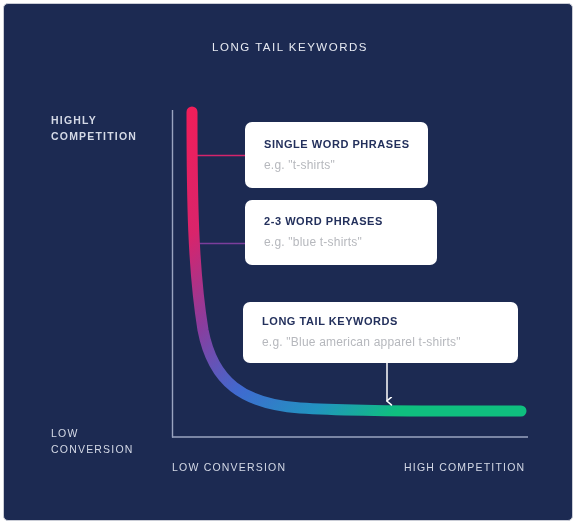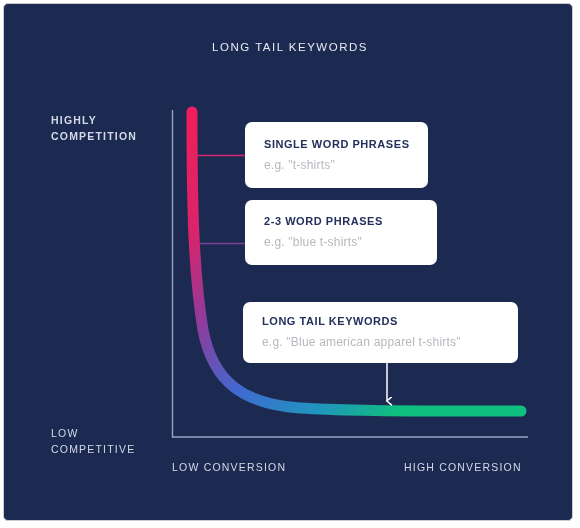--- a/index.html
+++ b/index.html
@@ -101,25 +101,25 @@
 
   <div class="chart-title">LONG TAIL KEYWORDS</div>
 
   <div class="axis-label" id="y-label-high">
     <div>HIGHLY</div>
     <div>COMPETITION</div>
   </div>
 
   <div class="axis-label" id="y-label-low">
     <div>LOW</div>
-    <div>COMPETITIVE</div>
+    <div>CONVERSION</div>
   </div>
 
   <div class="axis-label" id="x-label-low">LOW CONVERSION</div>
-  <div class="axis-label" id="x-label-high">HIGH CONVERSION</div>
+  <div class="axis-label" id="x-label-high">HIGH COMPETITION</div>
 
   <svg class="plot" viewBox="0 0 580 528">
     <defs>
       <linearGradient id="curveGrad" gradientUnits="userSpaceOnUse" x1="192" y1="112" x2="470" y2="410">
         <stop offset="0.00" stop-color="#f01e5a"></stop>
         <stop offset="0.22" stop-color="#d9246b"></stop>
         <stop offset="0.40" stop-color="#8a3d9e"></stop>
         <stop offset="0.58" stop-color="#3f6ad0"></stop>
         <stop offset="0.74" stop-color="#2293c0"></stop>
         <stop offset="0.88" stop-color="#0fbf7f"></stop>

